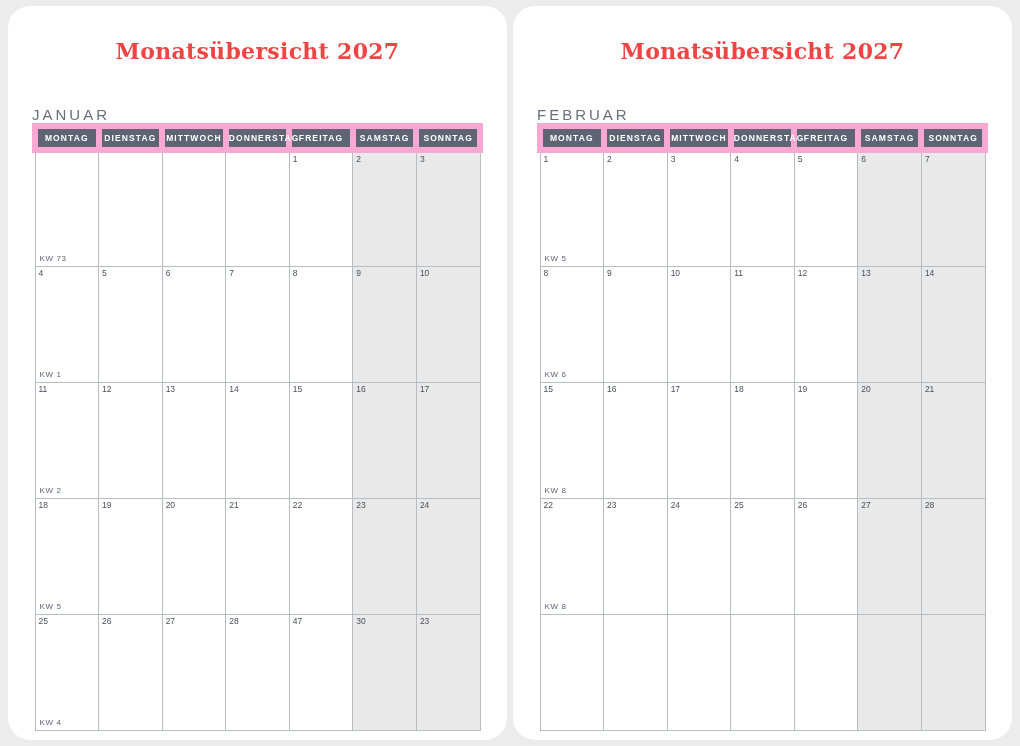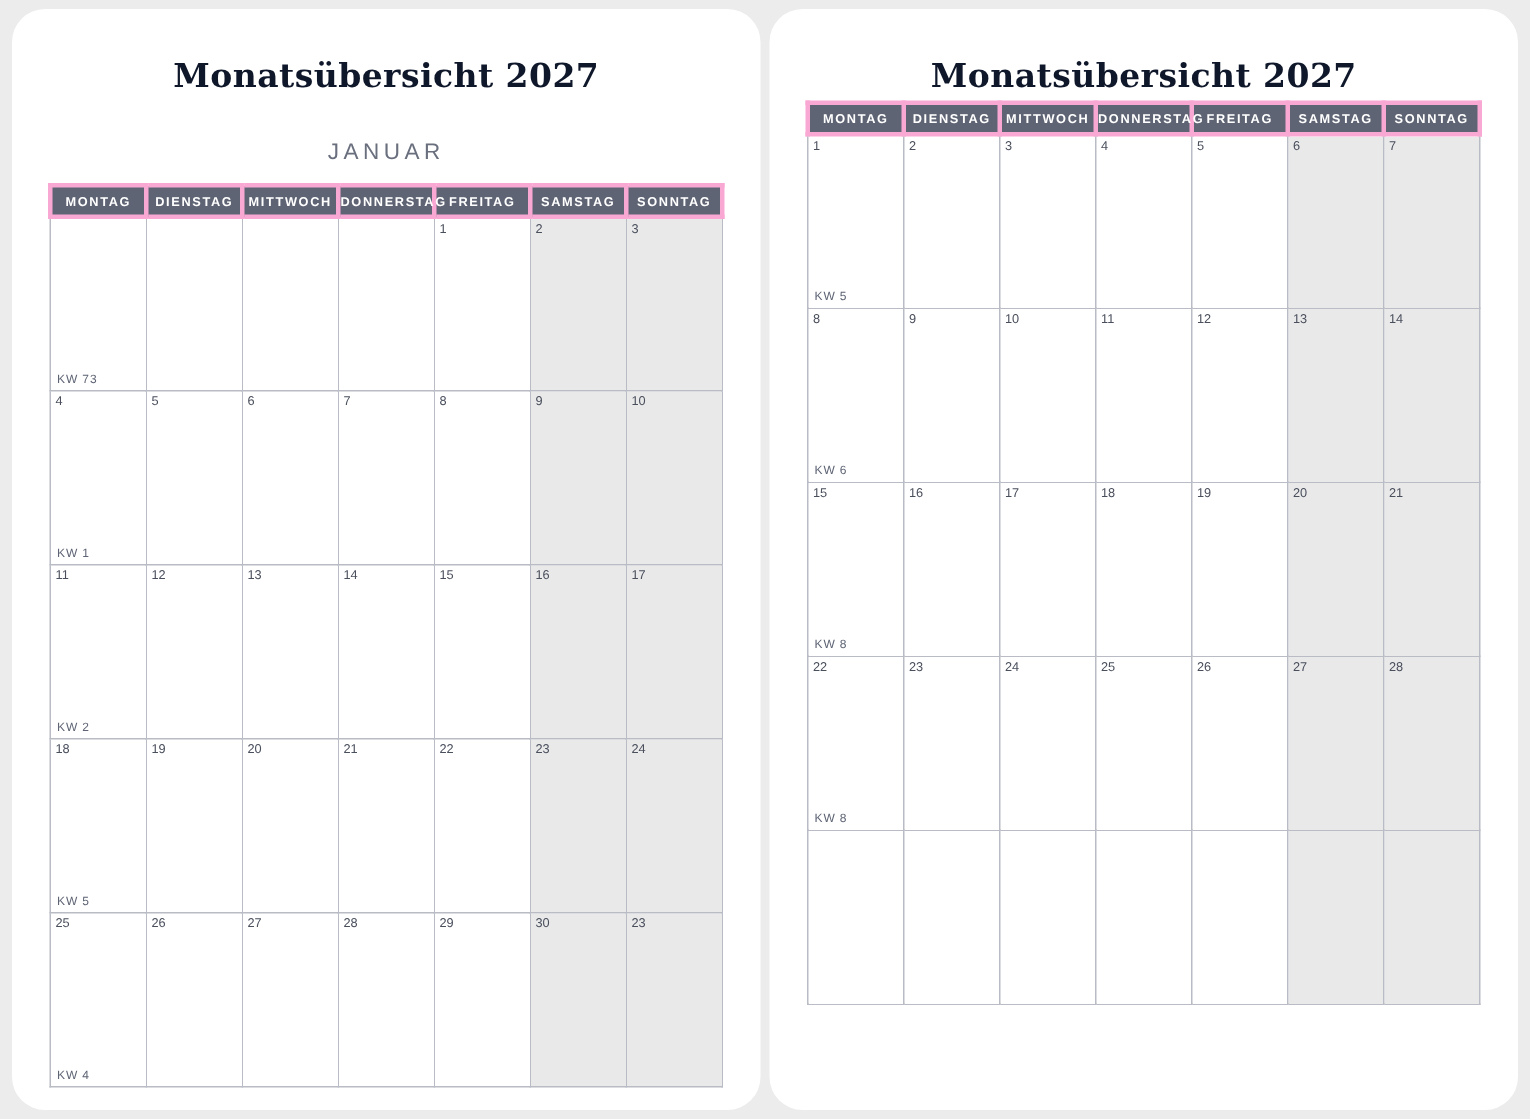--- a/index.html
+++ b/index.html
@@ -27,47 +27,45 @@
     padding: 18px 24px 22px 24px;
     display: flex;
     flex-direction: column;
     overflow: hidden;
   }
   .page-title {
     text-align: center;
     font-family: "DejaVu Serif", "Liberation Serif", serif;
     font-weight: bold;
     font-size: 22px;
-    color: #0f172a;
+    color: #ef4444;
     letter-spacing: 0.3px;
     margin-top: 14px;
-    margin-bottom: 3px;
+    margin-bottom: 16px;
   }
   .month-name {
-    text-align: center;
     font-size: 15px;
     letter-spacing: 3px;
     color: #6a6f7e;
     margin-top: 26px;
-    margin-bottom: 12px;
     font-weight: 400;
   }
   table.cal {
     border-collapse: collapse;
     width: 100%;
     table-layout: fixed;
   }
   table.cal th {
     background: #5e6474;
     color: #ffffff;
     font-size: 8.5px;
     letter-spacing: 1.1px;
     font-weight: bold;
     padding: 4px 0 4px 0;
-    border: 3px solid #f9a8d4;
+    border: 6px solid #f9a8d4;
     text-align: center;
     height: 17px;
   }
   table.cal td {
     border: 1px solid #b9bcc4;
     height: 116px;
     vertical-align: top;
     position: relative;
     padding: 0;
     background: #ffffff;
@@ -218,35 +216,36 @@
           <td>
               <span class="daynum">26</span>
             </td>
           <td>
               <span class="daynum">27</span>
             </td>
           <td>
               <span class="daynum">28</span>
             </td>
           <td>
-              <span class="daynum">29</span>
+              <span class="daynum">47</span>
             </td>
           <td class="weekend">
               <span class="daynum">30</span>
             </td>
           <td class="weekend">
               <span class="daynum">23</span>
             </td>
         </tr>
       </tbody>
     </table>
   </div>
 
   <div class="page">
     <div class="page-title">Monatsübersicht 2027</div>
+    <div class="month-name">FEBRUAR</div>
     <table class="cal">
       <thead>
         <tr>
           <th>MONTAG</th>
           <th>DIENSTAG</th>
           <th>MITTWOCH</th>
           <th>DONNERSTAG</th>
           <th>FREITAG</th>
           <th>SAMSTAG</th>
           <th>SONNTAG</th>

